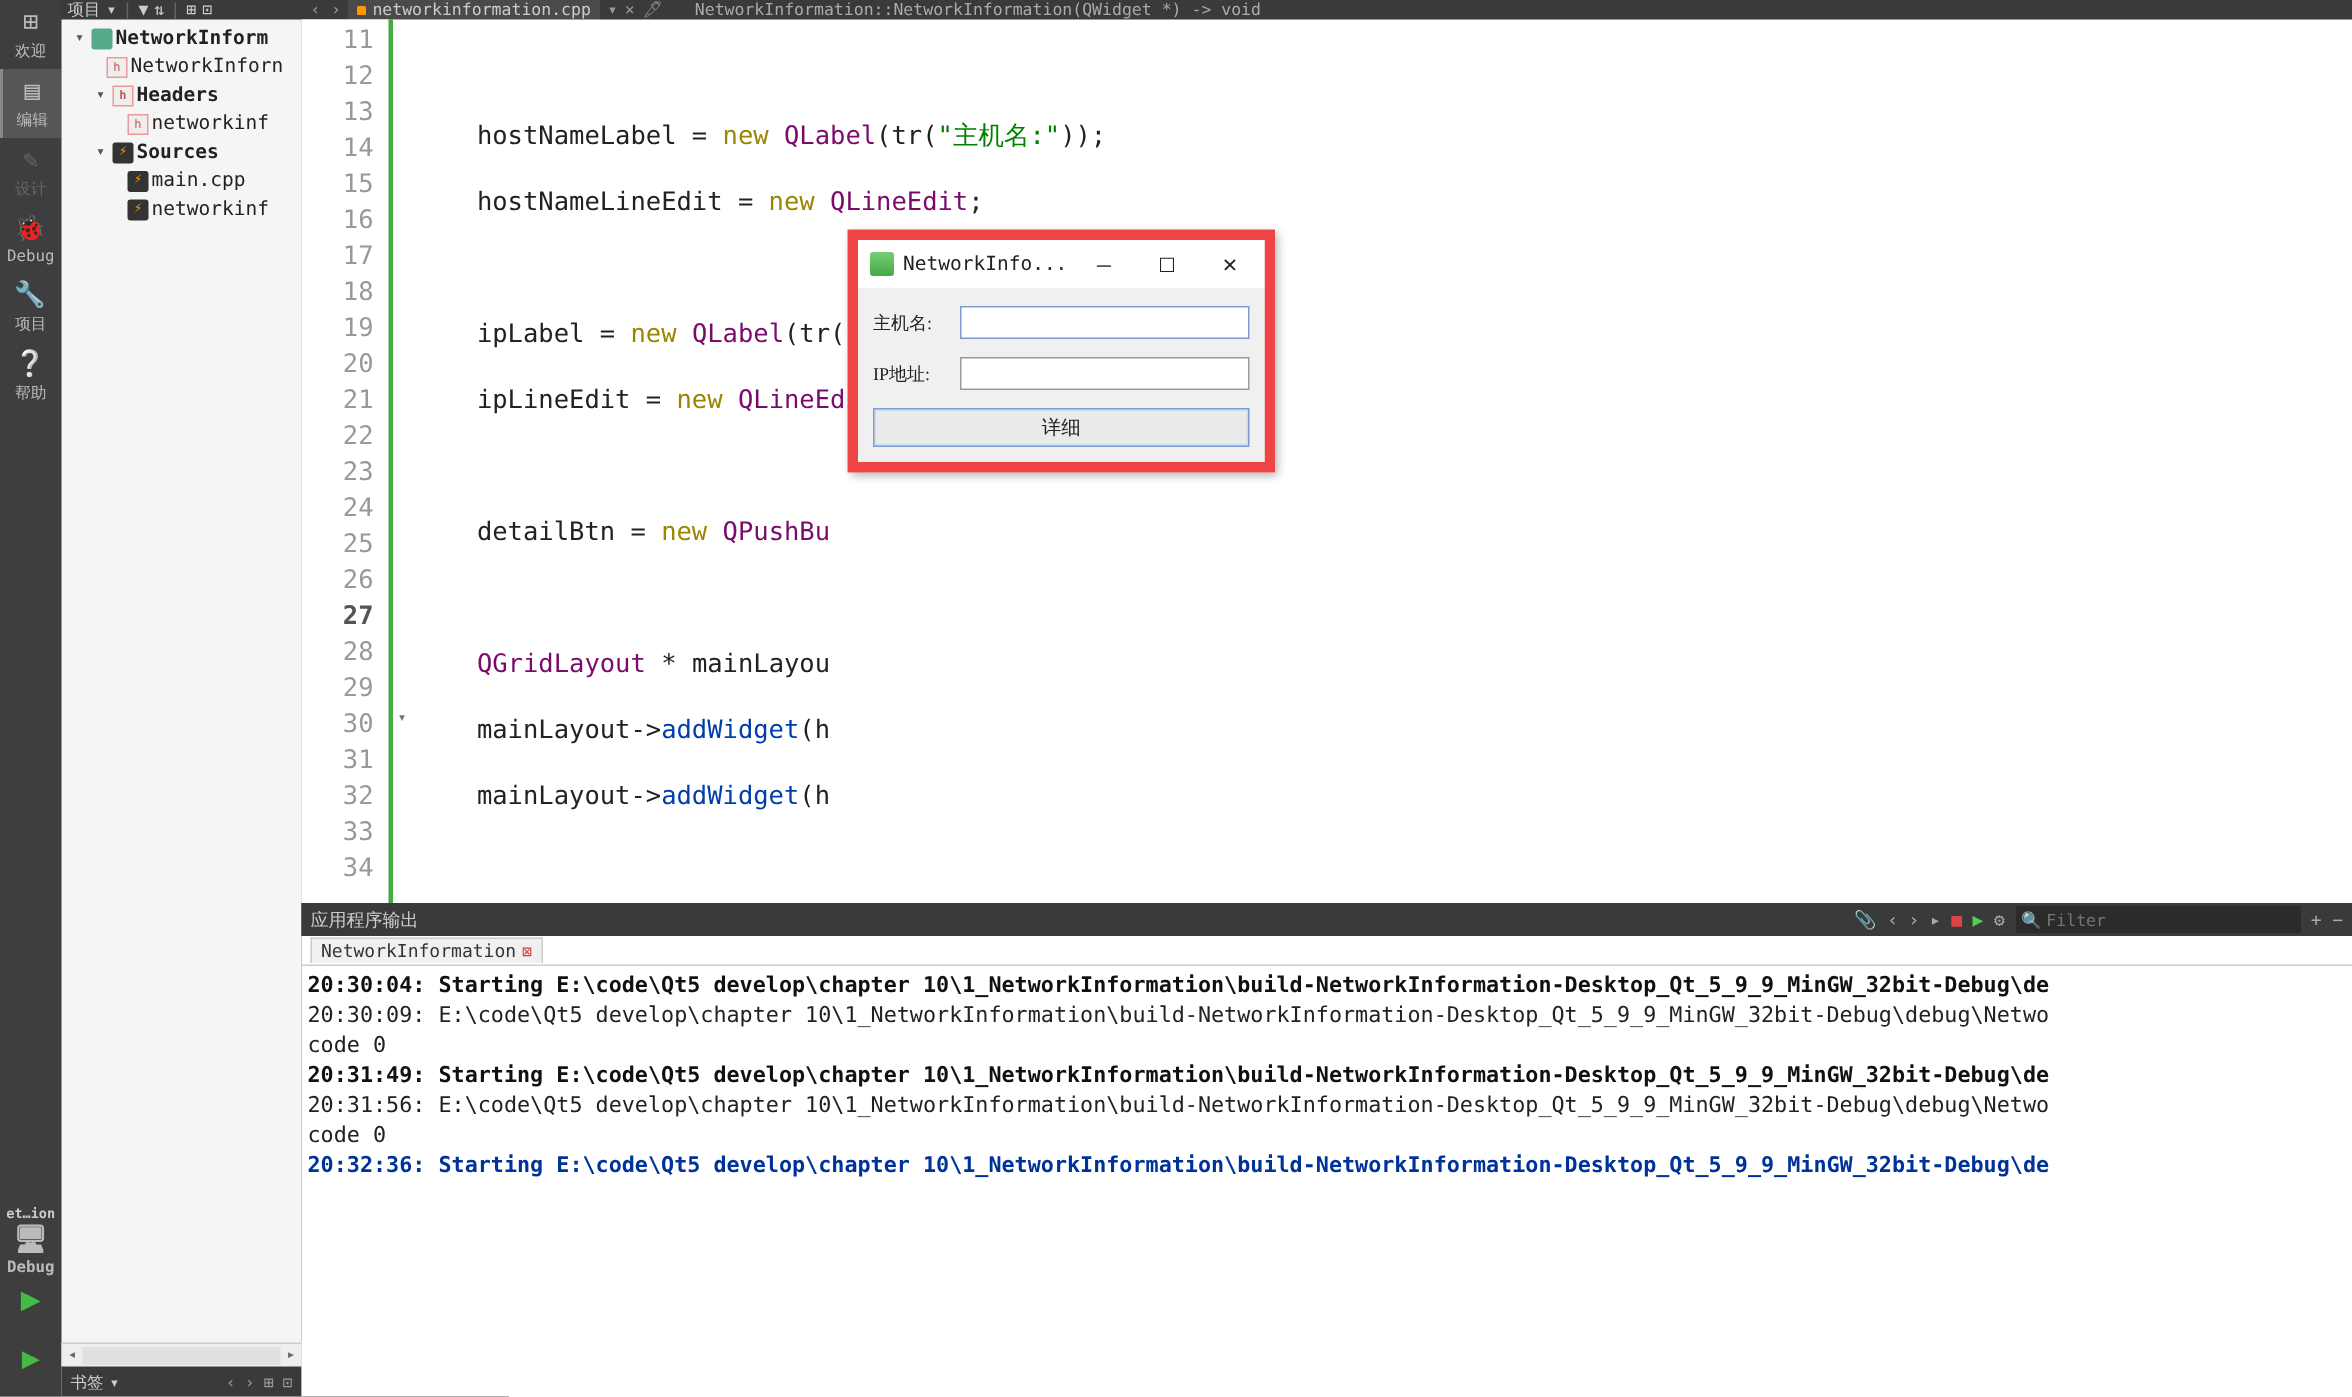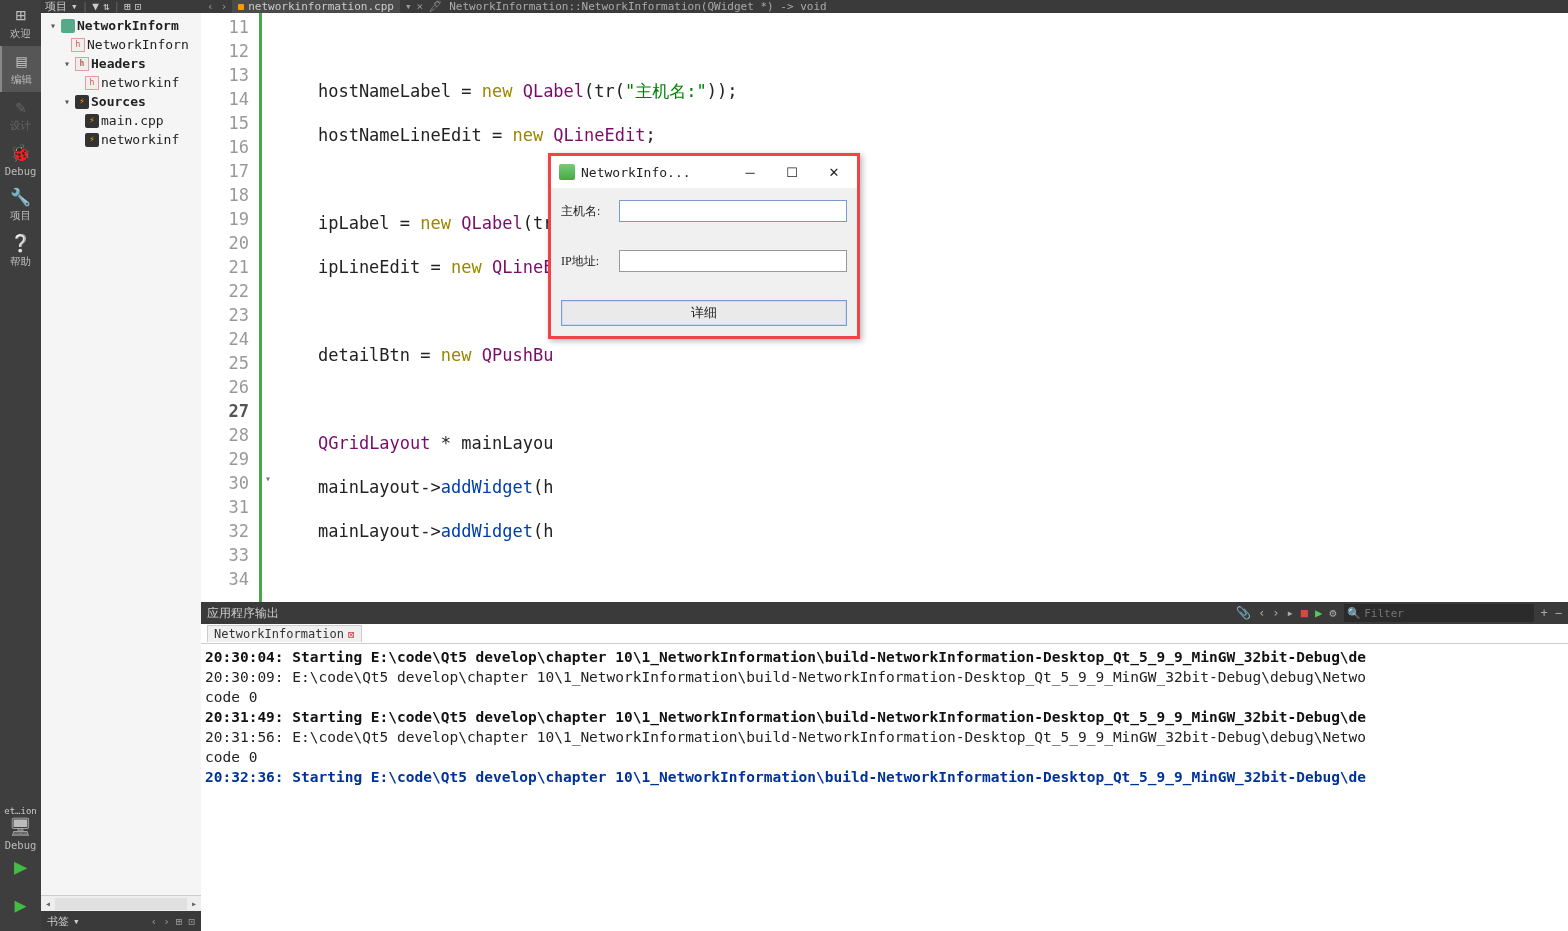--- a/index.html
+++ b/index.html
@@ -16,21 +16,21 @@
 
 .project-row { position:absolute; left:41px; top:0; height:13px; width:160px; background:#3a3a3a; display:flex; align-items:center; padding:0 4px; gap:4px; color:#ccc; font-size:11px; }
 .project-row span.sep { color:#666; }
 
 
 .tab-row { position:absolute; left:201px; top:0; right:0; height:13px; background:#3a3a3a; display:flex; align-items:center; gap:3px; padding:0 4px; font-size:11px; }
 .tab-arrow { color:#999; padding:0 2px; }
 .tab-file { color:#ccc; background:#4a4a4a; padding:1px 6px; display:inline-flex; align-items:center; gap:4px; }
 .tab-file .dot { width:6px; height:6px; background:#f90; border-radius:1px; }
 .tab-close { color:#999; cursor:pointer; }
-.breadcrumb-sig { color:#aaa; margin-left:2px; }
+.breadcrumb-sig { color:#aaa; margin-left:16px; }
 
 
 .tree { position:absolute; left:41px; top:13px; width:160px; bottom:0; background:#f5f5f5; color:#222; display:flex; flex-direction:column; }
 .tree-inner { flex:1; overflow:hidden; font-size:13px; padding-top:3px; }
 .tree-row { display:flex; align-items:center; padding:2px 2px 2px 4px; gap:2px; white-space:nowrap; }
 .tree-row.bold { font-weight:bold; }
 .tree-exp { width:12px; display:inline-block; text-align:center; color:#555; font-size:10px; }
 .tree-icon { width:14px; height:14px; display:inline-block; }
 .tree-icon.prj { background:#5a8; border-radius:2px; }
 .tree-icon.h   { background:#eee; border:1px solid #e99; font-size:8px; line-height:12px; text-align:center; color:#c55; }
@@ -69,35 +69,35 @@
 
 .output-tabs { position:absolute; left:201px; top:624px; right:0; height:20px; background:#fff; border-bottom:1px solid #ccc; display:flex; align-items:center; padding-left:6px; }
 .output-tab { background:#f0f0f0; border:1px solid #ccc; border-bottom:0; padding:1px 6px; font-size:12px; color:#333; display:flex; align-items:center; gap:4px; }
 .output-tab .x { color:#c44; font-size:11px; cursor:pointer; }
 
 .output-body { position:absolute; left:201px; top:644px; right:0; bottom:0; background:#fff; color:#222; font-family:Consolas,monospace; font-size:14.5px; line-height:20px; padding:3px 4px; overflow:hidden; }
 .output-body .row { white-space:pre; }
 .output-body .row.bold { font-weight:bold; color:#111; }
 
 
-.dialog { position:absolute; left:548px; top:153px; width:312px; background:#fff; border:3px solid #ef4444; box-shadow:2px 2px 6px rgba(0,0,0,0.3); }
+.dialog { position:absolute; left:565px; top:153px; width:285px; background:#fff; border:7px solid #ef4444; box-shadow:2px 2px 6px rgba(0,0,0,0.3); }
 .dialog-title { height:32px; background:#fff; display:flex; align-items:center; padding:0 2px 0 8px; font-size:13px; color:#222; }
 .dialog-title .qt-icon { width:16px; height:16px; background:linear-gradient(#7c7,#4a4); border-radius:2px; margin-right:6px; }
 .dialog-controls { margin-left:auto; display:flex; }
 .dlg-ctrl { width:42px; height:28px; display:flex; align-items:center; justify-content:center; font-size:13px; color:#222; cursor:pointer; font-family:"Segoe UI",sans-serif; }
 .dialog-body { background:#f0f0f0; padding:12px 10px 10px; }
-.dlg-row { display:flex; align-items:center; gap:8px; margin-bottom:28px; }
+.dlg-row { display:flex; align-items:center; gap:8px; margin-bottom:12px; }
 .dlg-label { width:50px; font-size:12px; color:#222; font-family:Consolas,"Microsoft YaHei"; }
 .dlg-input { flex:1; height:22px; border:1px solid #7a9bcc; background:#fff; padding:0 3px; }
 .dlg-input.plain { border-color:#999; }
 .dlg-button { width:100%; height:26px; border:1px solid #aaa; background:#eaeaea; font-size:13px; color:#222; cursor:pointer; }
 .dlg-button.active { border-color:#7a9bcc; box-shadow:inset 0 0 0 1px #cde; }
 
 
-.debug-target { position:absolute; left:0; bottom:80px; width:41px; text-align:center; }
+.debug-target { position:absolute; left:0; bottom:80px; width:41px; text-align:center;font-weight:bold; }
 .debug-target .lbl { font-size:9px; color:#ccc; }
 .debug-target .mon { font-size:18px; color:#bbb; }
 .debug-target .dbg { font-size:10.5px; color:#bbb; margin-top:2px; }
 .run-buttons { position:absolute; left:0; bottom:0; width:41px; display:flex; flex-direction:column; align-items:center; gap:14px; padding-bottom:14px; }
 .run-btn { color:#4b4; font-size:22px; cursor:pointer; }
 .run-btn.bug { color:#4b4; font-size:20px; position:relative; }
 </style>
 </head>
 <body>
 

